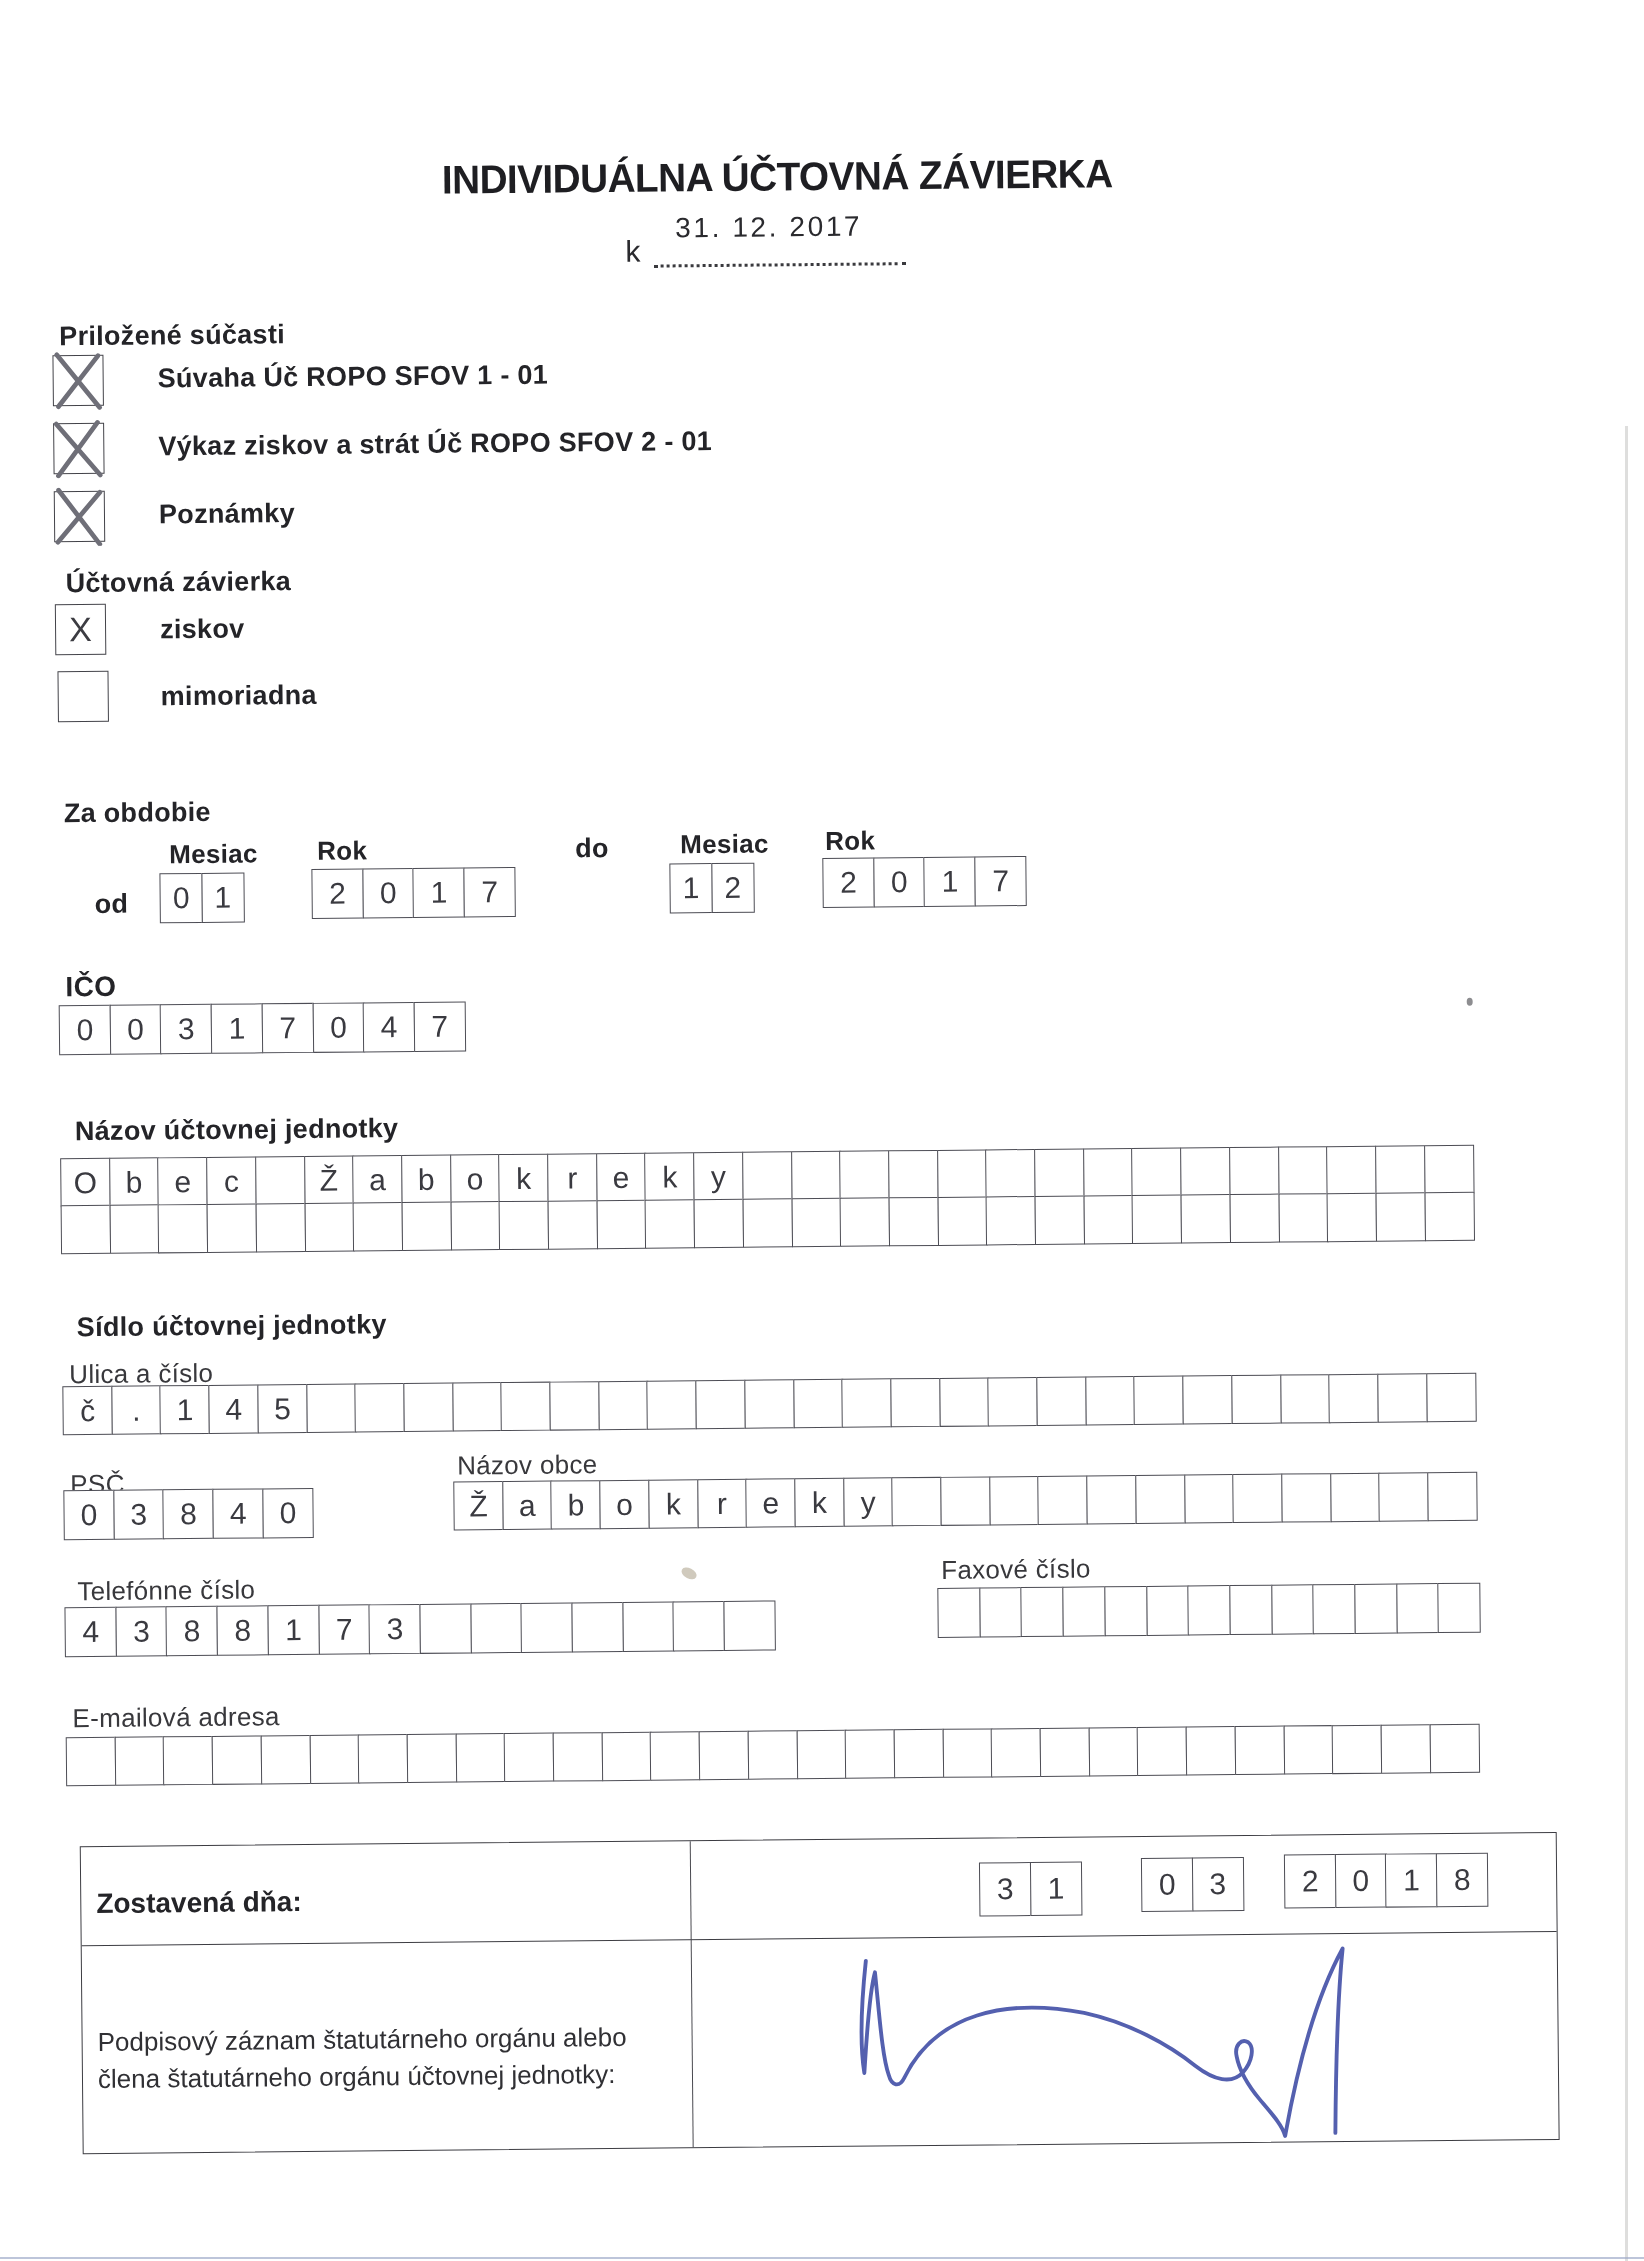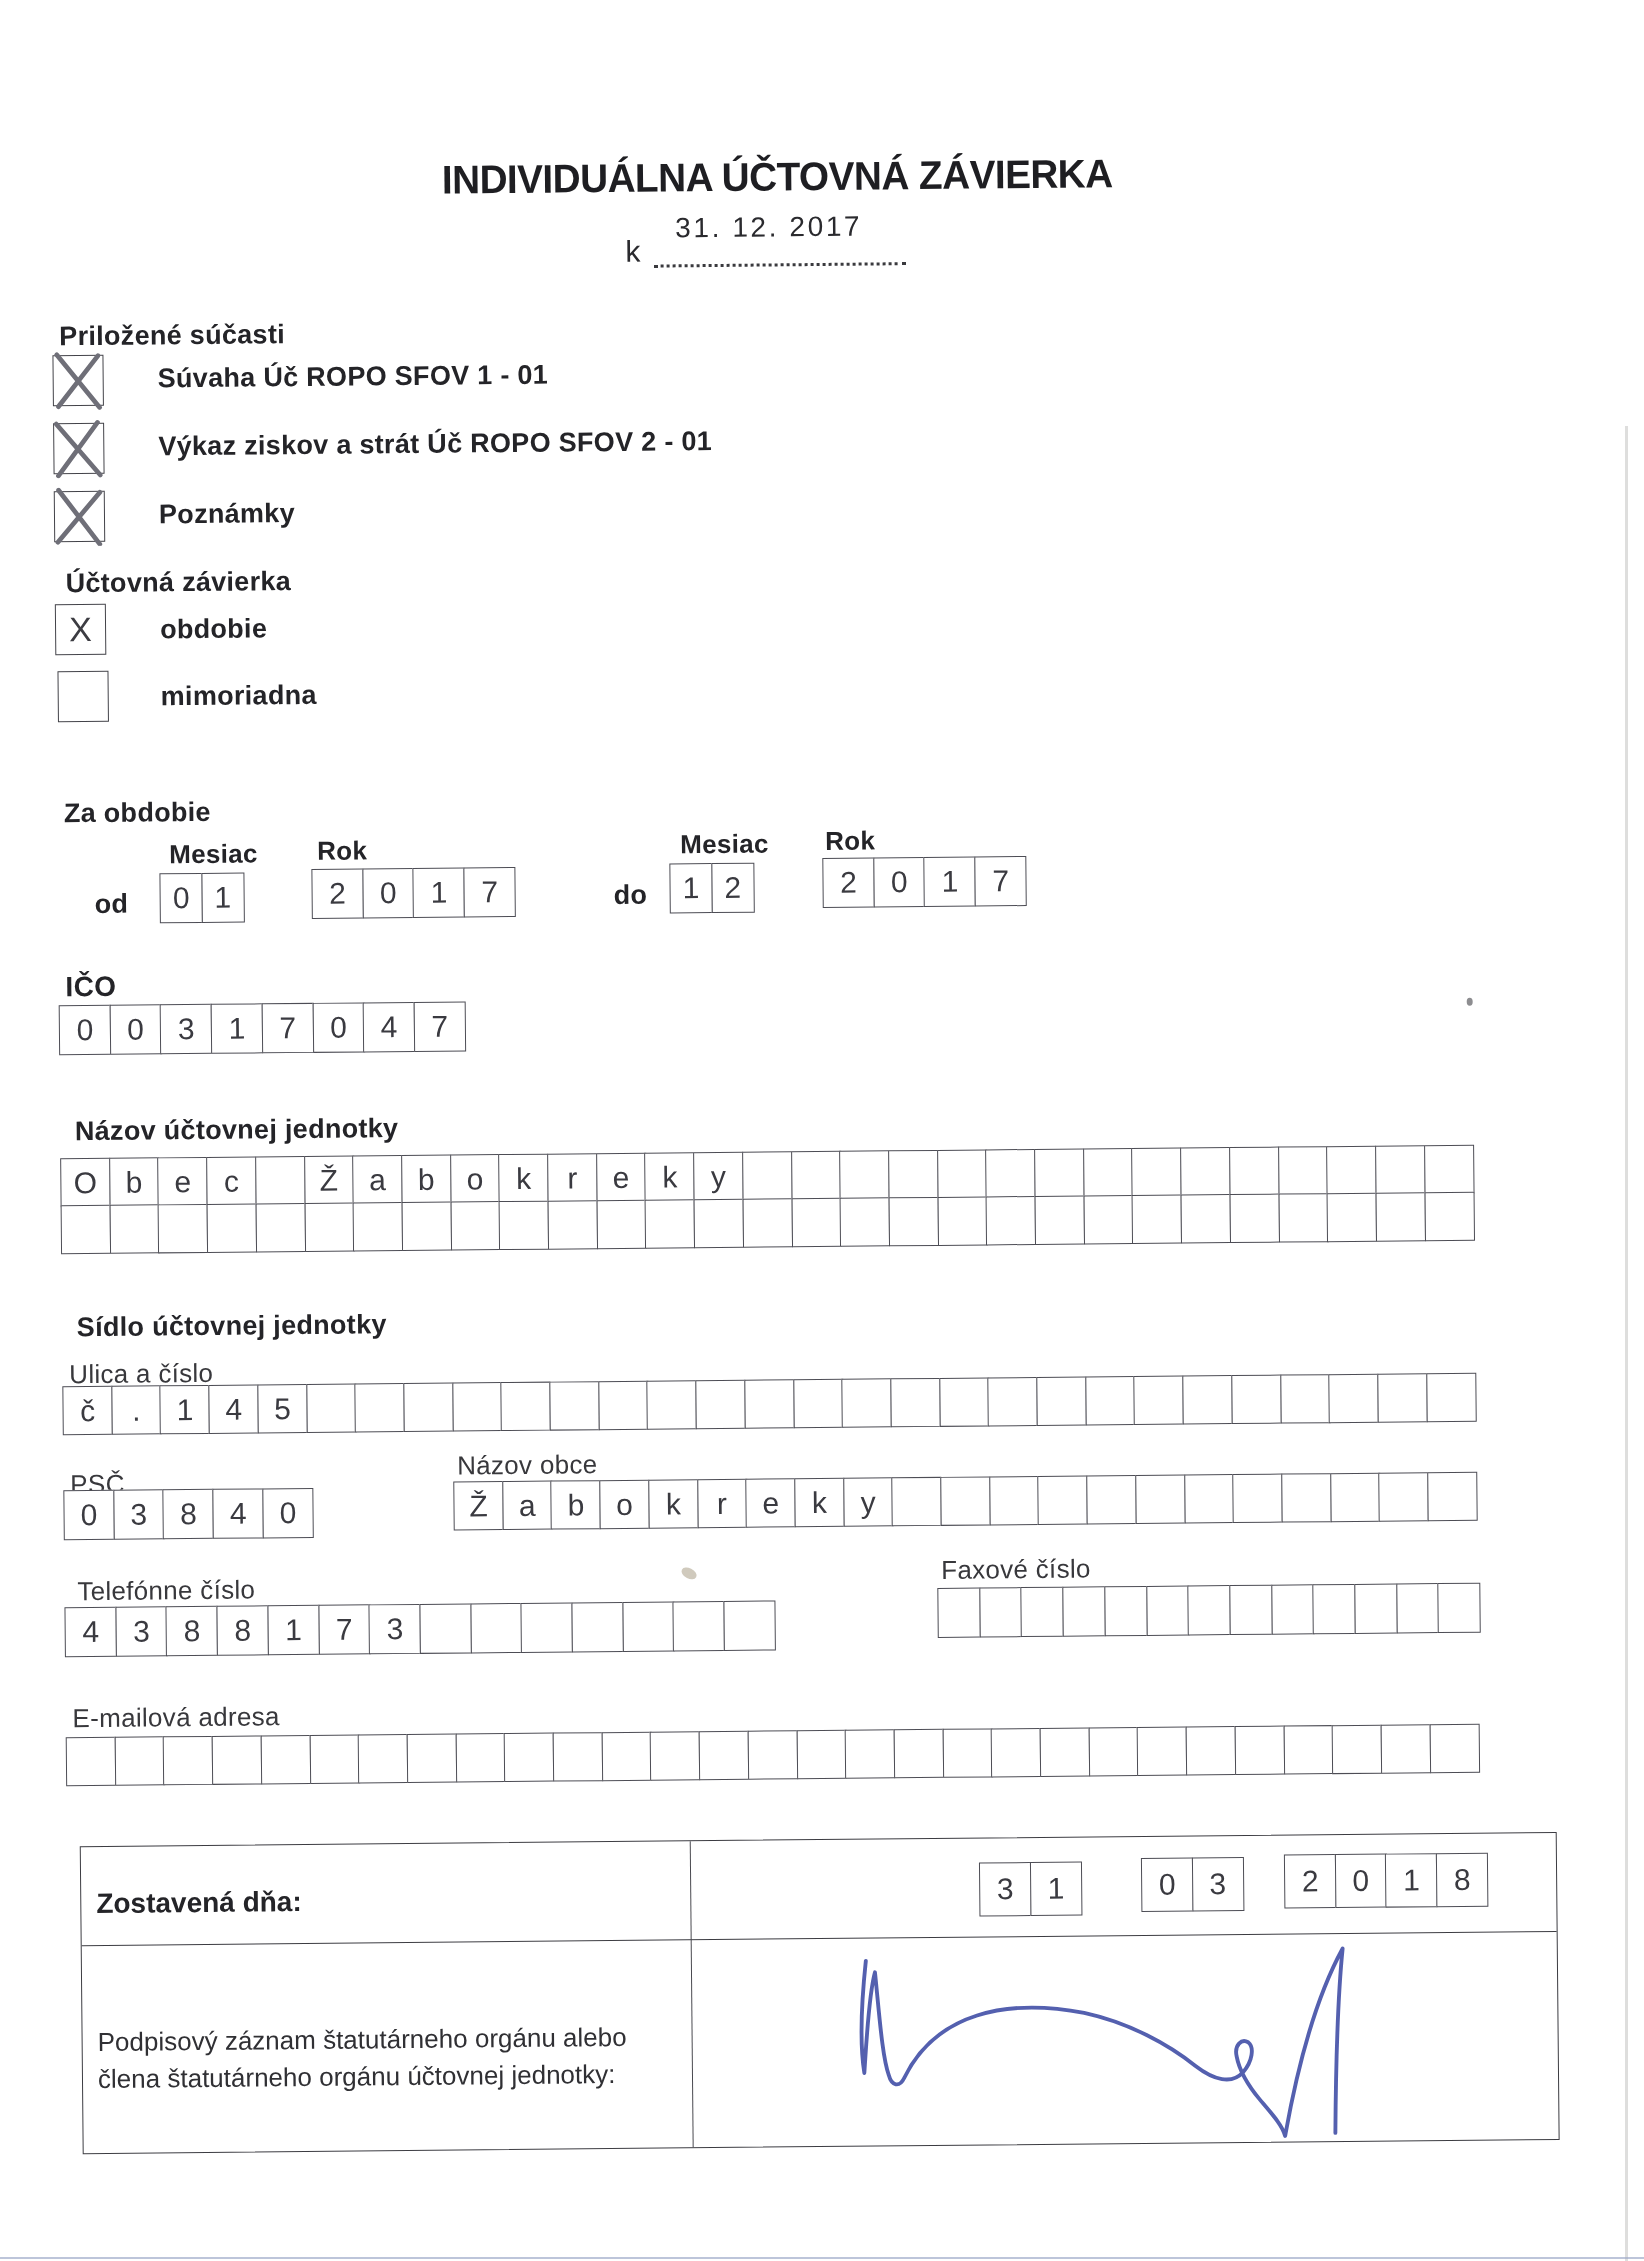--- a/index.html
+++ b/index.html
@@ -102,42 +102,42 @@
         <line x1="85" y1="9" x2="13" y2="93"></line>
     </svg>
   </span>
   <div class="h" style="left:166px;top:493px;">Poznámky</div>
 
   <div class="h" style="left:72px;top:561px;">Účtovná závierka</div>
 
   <span class="cbox" style="left:61px;top:597px;">
     <span class="typedx">X</span>
   </span>
-  <div class="h" style="left:166px;top:608px;">obdobie</div>
+  <div class="h" style="left:166px;top:608px;">ziskov</div>
 
   <span class="cbox" style="left:63px;top:664px;">
     
   </span>
   <div class="h" style="left:166px;top:675px;">mimoriadna</div>
 
   <div class="h" style="left:68px;top:791px;">Za obdobie</div>
   <div class="h" style="left:173px;top:833px;font-size:26px;">Mesiac</div>
   <div class="h" style="left:321px;top:831px;font-size:26px;">Rok</div>
   <div class="h" style="left:98px;top:882px;">od</div>
   <div class="grid g67" style="left:163px;top:867px;">
       <div class="cell">0</div>
       <div class="cell">1</div>
     </div>
   <div class="grid g80" style="left:315px;top:864px;">
       <div class="cell">2</div>
       <div class="cell">0</div>
       <div class="cell">1</div>
       <div class="cell">7</div>
     </div>
-  <div class="h" style="left:579px;top:878px;margin-left:38px;">do</div>
+  <div class="h" style="left:579px;top:831px;">do</div>
   <div class="h" style="left:684px;top:828px;font-size:26px;">Mesiac</div>
   <div class="h" style="left:829px;top:826px;font-size:26px;">Rok</div>
   <div class="grid g67" style="left:673px;top:862px;">
       <div class="cell">1</div>
       <div class="cell">2</div>
     </div>
   <div class="grid g80" style="left:826px;top:858px;">
       <div class="cell">2</div>
       <div class="cell">0</div>
       <div class="cell">1</div>

